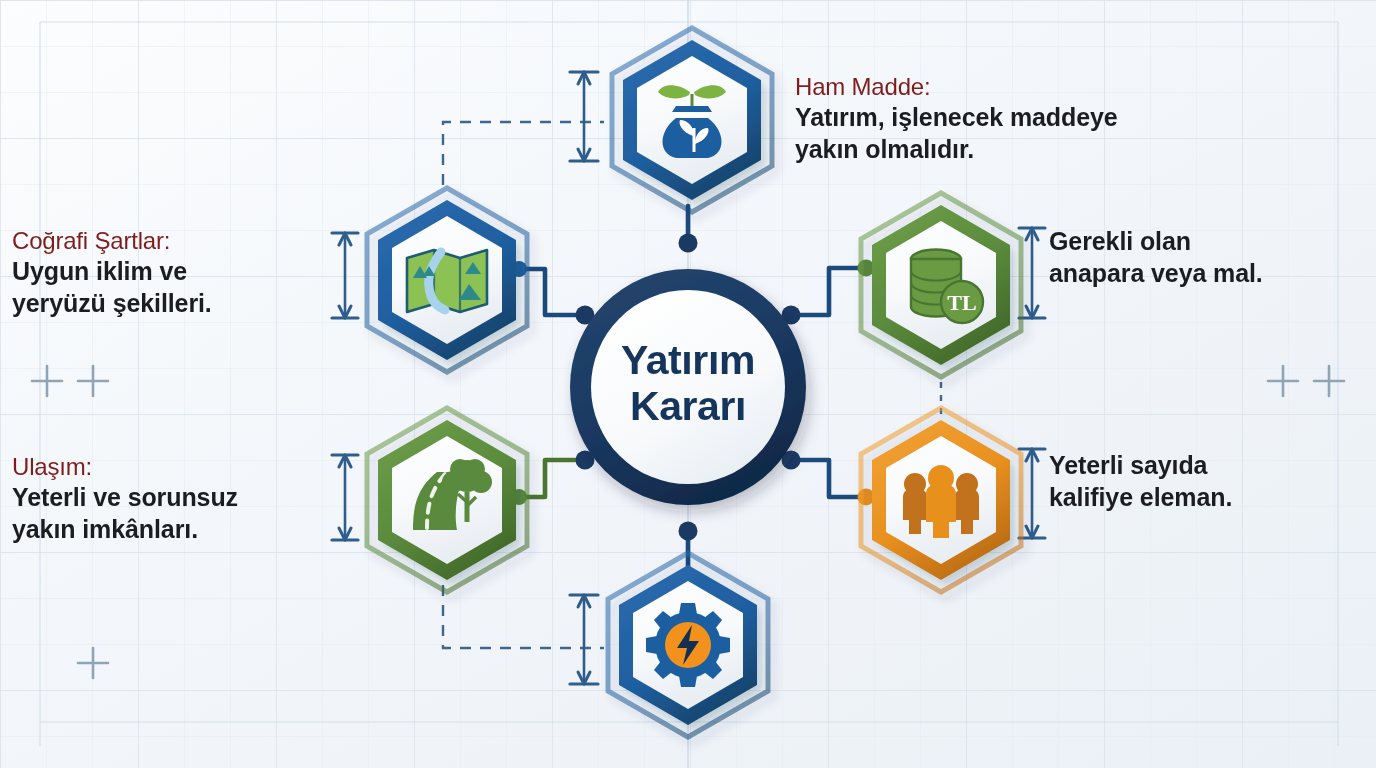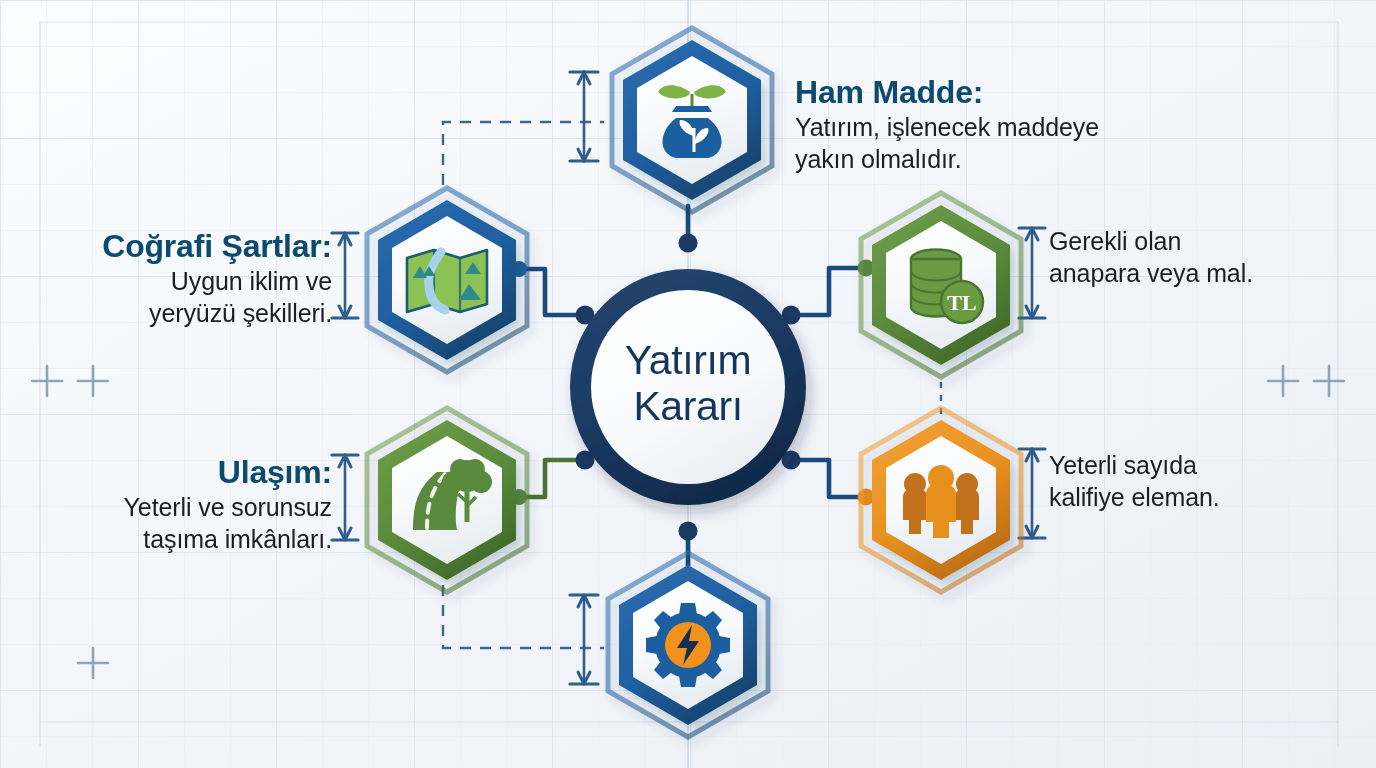--- a/index.html
+++ b/index.html
@@ -16,34 +16,34 @@
 
   .label{
     position:absolute;
     line-height:1.26;
     color:#1b1d21;
     font-size:25px;
     letter-spacing:-0.1px;
   }
   .label .ttl{
     display:block;
-    font-weight:bold;
-    color:#0c4a6e;
-    font-size:32px;
+    font-weight:normal;
+    color:#7f1d1d;
+    font-size:24px;
     letter-spacing:-0.2px;
   }
-  .label .desc{display:block;white-space:pre-line;}
+  .label .desc{display:block;white-space:pre-line;font-weight:bold;}
   .label.right{text-align:left;}
-  .label.left{text-align:right;}
+  .label.left{text-align:left;}
 
   .hub-text{
     position:absolute;
     text-align:center;
     color:#16355c;
-    font-weight:normal;
+    font-weight:bold;
     font-size:41px;
     line-height:1.12;
     letter-spacing:-0.4px;
     width:300px;
   }
 </style>
 </head>
 <body>
 
 <div id="stage">
@@ -355,16 +355,16 @@
 
   <div class="label left" style="left:12px;top:226px;width:320px;">
     <span class="ttl">Coğrafi Şartlar:</span>
     <span class="desc">Uygun iklim ve
 yeryüzü şekilleri.</span>
   </div>
 
   <div class="label left" style="left:12px;top:452px;width:320px;">
     <span class="ttl">Ulaşım:</span>
     <span class="desc">Yeterli ve sorunsuz
-taşıma imkânları.</span>
+yakın imkânları.</span>
   </div>
 
 </div>
 
 </body></html>

